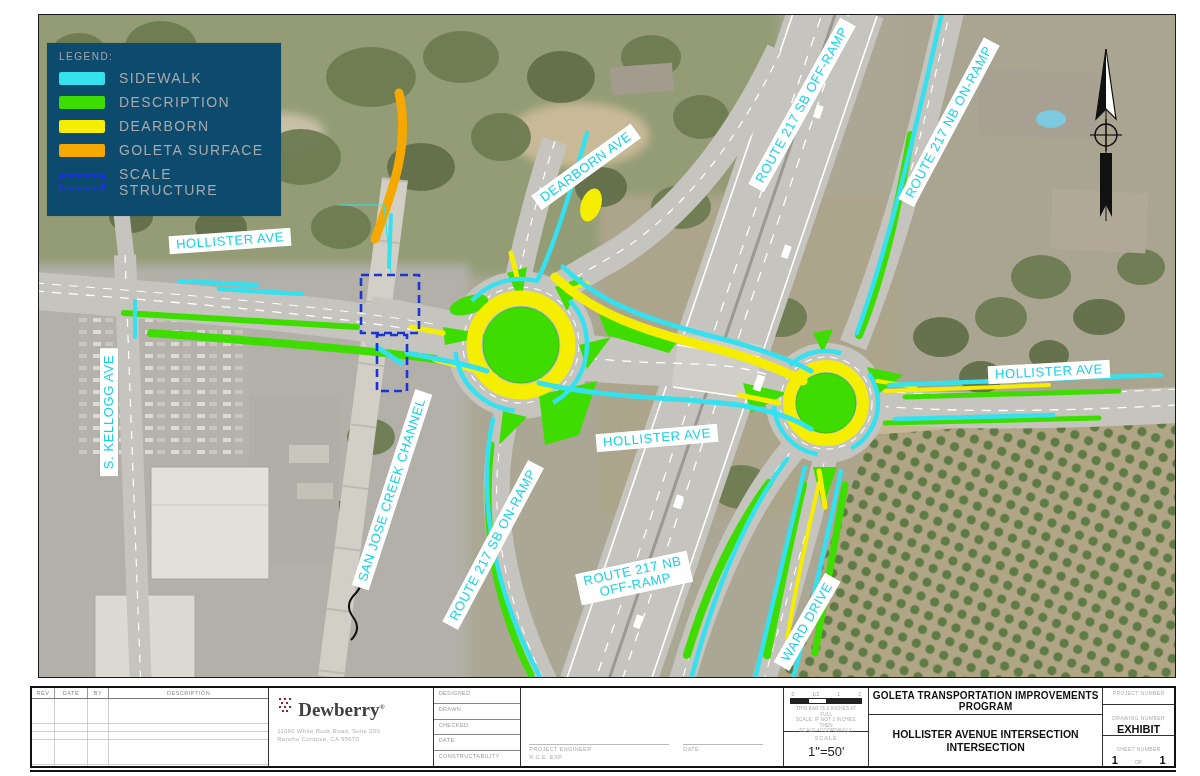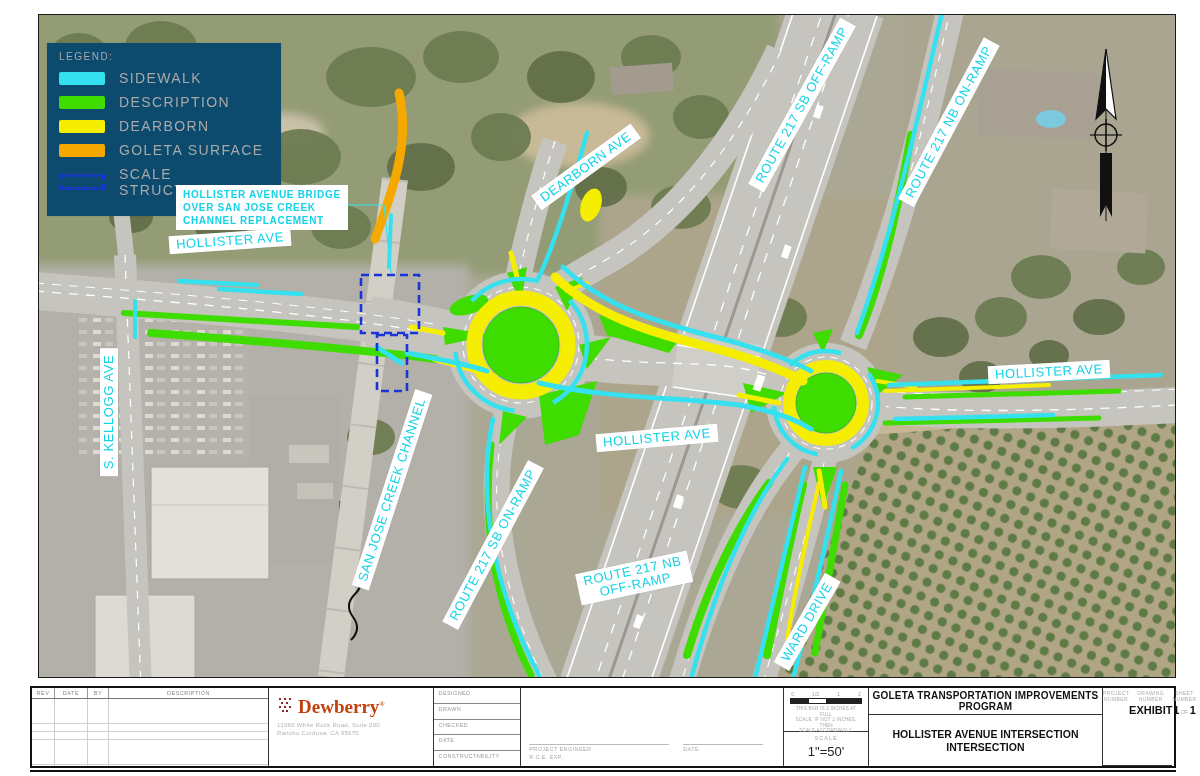--- a/index.html
+++ b/index.html
@@ -45,21 +45,21 @@
      background:radial-gradient(circle at 3px 3px,#8c2332 1.1px,transparent 1.3px),
                 radial-gradient(circle at 8px 3px,#8c2332 1.1px,transparent 1.3px),
                 radial-gradient(circle at 13px 3px,#8c2332 1.1px,transparent 1.3px),
                 radial-gradient(circle at 5px 7px,#8c2332 1.1px,transparent 1.3px),
                 radial-gradient(circle at 10px 7px,#8c2332 1.1px,transparent 1.3px),
                 radial-gradient(circle at 3px 11px,#8c2332 1.1px,transparent 1.3px),
                 radial-gradient(circle at 8px 11px,#8c2332 1.1px,transparent 1.3px),
                 radial-gradient(circle at 13px 11px,#8c2332 1.1px,transparent 1.3px),
                 radial-gradient(circle at 6px 15px,#8c2332 1.1px,transparent 1.3px),
                 radial-gradient(circle at 10px 15px,#8c2332 1.1px,transparent 1.3px);}
-  #firm-name{font-family:"Liberation Serif", serif;font-weight:bold;font-size:19px;color:#c2410c;line-height:20px;}
+  #firm-name{font-family:"Liberation Serif", serif;font-weight:bold;font-size:19px;color:#404040;line-height:27px;}
   #firm-name sup{font-size:7px;}
   #firm-address{margin-top:4px;color:#b0b0b0;font-size:6px;line-height:8px;letter-spacing:.3px;}
   
   #fields-cell{width:88px;display:flex;flex-direction:column;}
   .field-row{flex:1;border-bottom:1px solid #888;padding:2px 0 0 5px;color:#999;font-size:5.5px;letter-spacing:.4px;}
   .field-row:last-child{border-bottom:none;}
   
   #sig-cell{width:264px;}
   .sig-line{position:absolute;height:1px;background:#bbb;}
   .sig-label{position:absolute;color:#aaa;font-size:5.5px;letter-spacing:.4px;}
@@ -74,21 +74,21 @@
   #scale-value-box{flex:1;text-align:center;padding-top:3px;}
   #scale-word{color:#aaa;font-size:5.5px;letter-spacing:1px;}
   #scale-value{color:#222;font-size:13px;margin-top:3px;font-family:"Liberation Sans", sans-serif;}
   
   #program-cell{width:235px;display:flex;flex-direction:column;}
   #program-name{height:26px;border-bottom:1px solid #333;display:flex;align-items:center;justify-content:center;
                 color:#111;font-weight:bold;font-size:10px;letter-spacing:.2px;text-align:center;}
   #sheet-title{flex:1;display:flex;flex-direction:column;align-items:center;justify-content:center;
                color:#111;font-weight:bold;font-size:10.5px;line-height:13px;text-align:center;}
   
-  #numbers-cell{width:71px;border-right:none;display:flex;flex-direction:row;}
+  #numbers-cell{width:71px;border-right:none;display:flex;flex-direction:column;gap:8px;}
   .num-row{flex:1;border-bottom:1px solid #333;padding-top:2px;text-align:center;}
   .num-row:last-child{border-bottom:none;}
   .num-label{color:#aaa;font-size:5px;letter-spacing:.4px;}
   .num-value{color:#111;font-weight:bold;font-size:11px;margin-top:2px;}
   #sheet-num-line{display:flex;justify-content:space-around;align-items:baseline;margin-top:2px;}
   #sheet-num-line .of{color:#aaa;font-size:5.5px;}
   #sheet-num-line b{color:#111;font-size:11px;}
 </style>
 </head>
 <body>
@@ -334,25 +334,20 @@
         <div class="legend-row">
           <div class="legend-swatch" style="background: rgb(245, 168, 0);"></div>
           <div class="legend-label">GOLETA  SURFACE</div>
         </div>
         <div class="legend-row">
           <div class="legend-swatch dashed"></div>
           <div class="legend-label">SCALE  STRUCTURE</div>
         </div>
       </div>
 
-    <div id="bridge-callout">
-      <div>HOLLISTER AVENUE BRIDGE</div>
-      <div>OVER SAN JOSE CREEK</div>
-      <div>CHANNEL REPLACEMENT</div>
-    </div>
 
     <svg id="north-arrow" width="44" height="176" viewBox="0 0 44 176">
       <line x1="22" y1="2" x2="22" y2="174" stroke="#111" stroke-width="1"></line>
       <polygon points="22,2 12,72 22,62 32,72" fill="#ffffff" stroke="#111" stroke-width="1.2"></polygon>
       <polygon points="22,2 12,72 22,62" fill="#111"></polygon>
       <circle cx="22" cy="88" r="11" fill="none" stroke="#111" stroke-width="1.4"></circle>
       <line x1="22" y1="72" x2="22" y2="104" stroke="#111" stroke-width="1.2"></line>
       <line x1="6" y1="88" x2="38" y2="88" stroke="#111" stroke-width="1.2"></line>
       <polygon points="16,106 28,106 28,170 22,158 16,170" fill="#111"></polygon>
     </svg>

